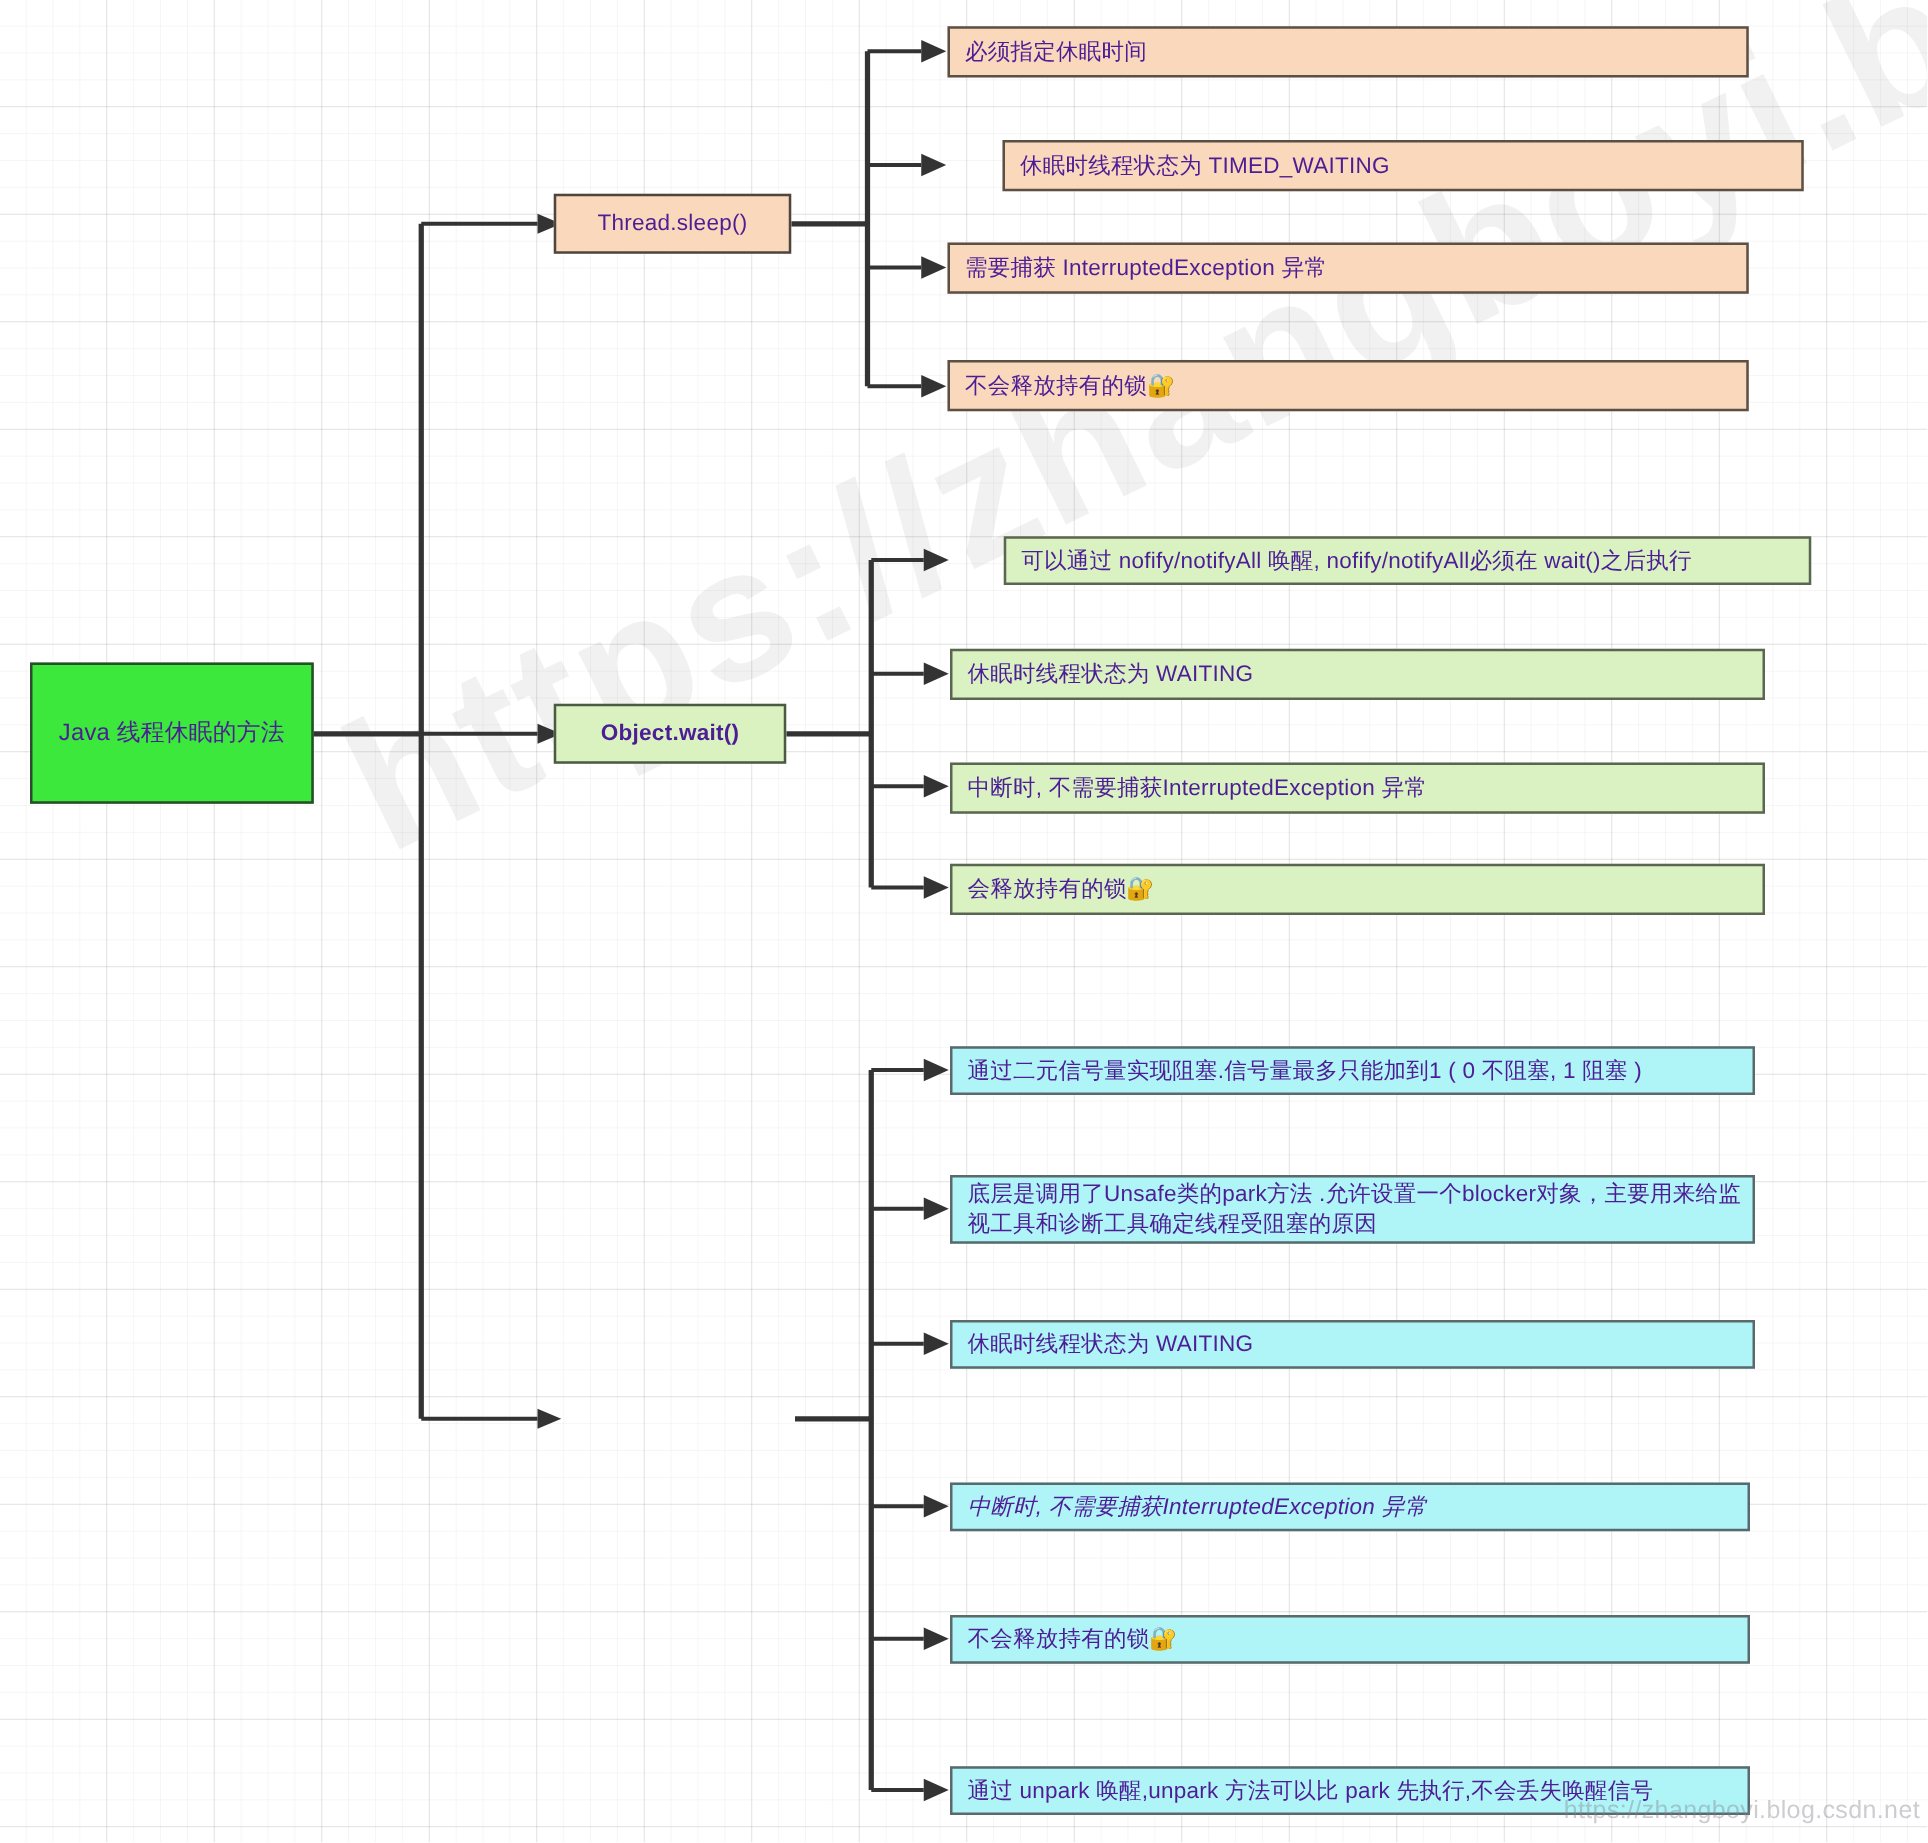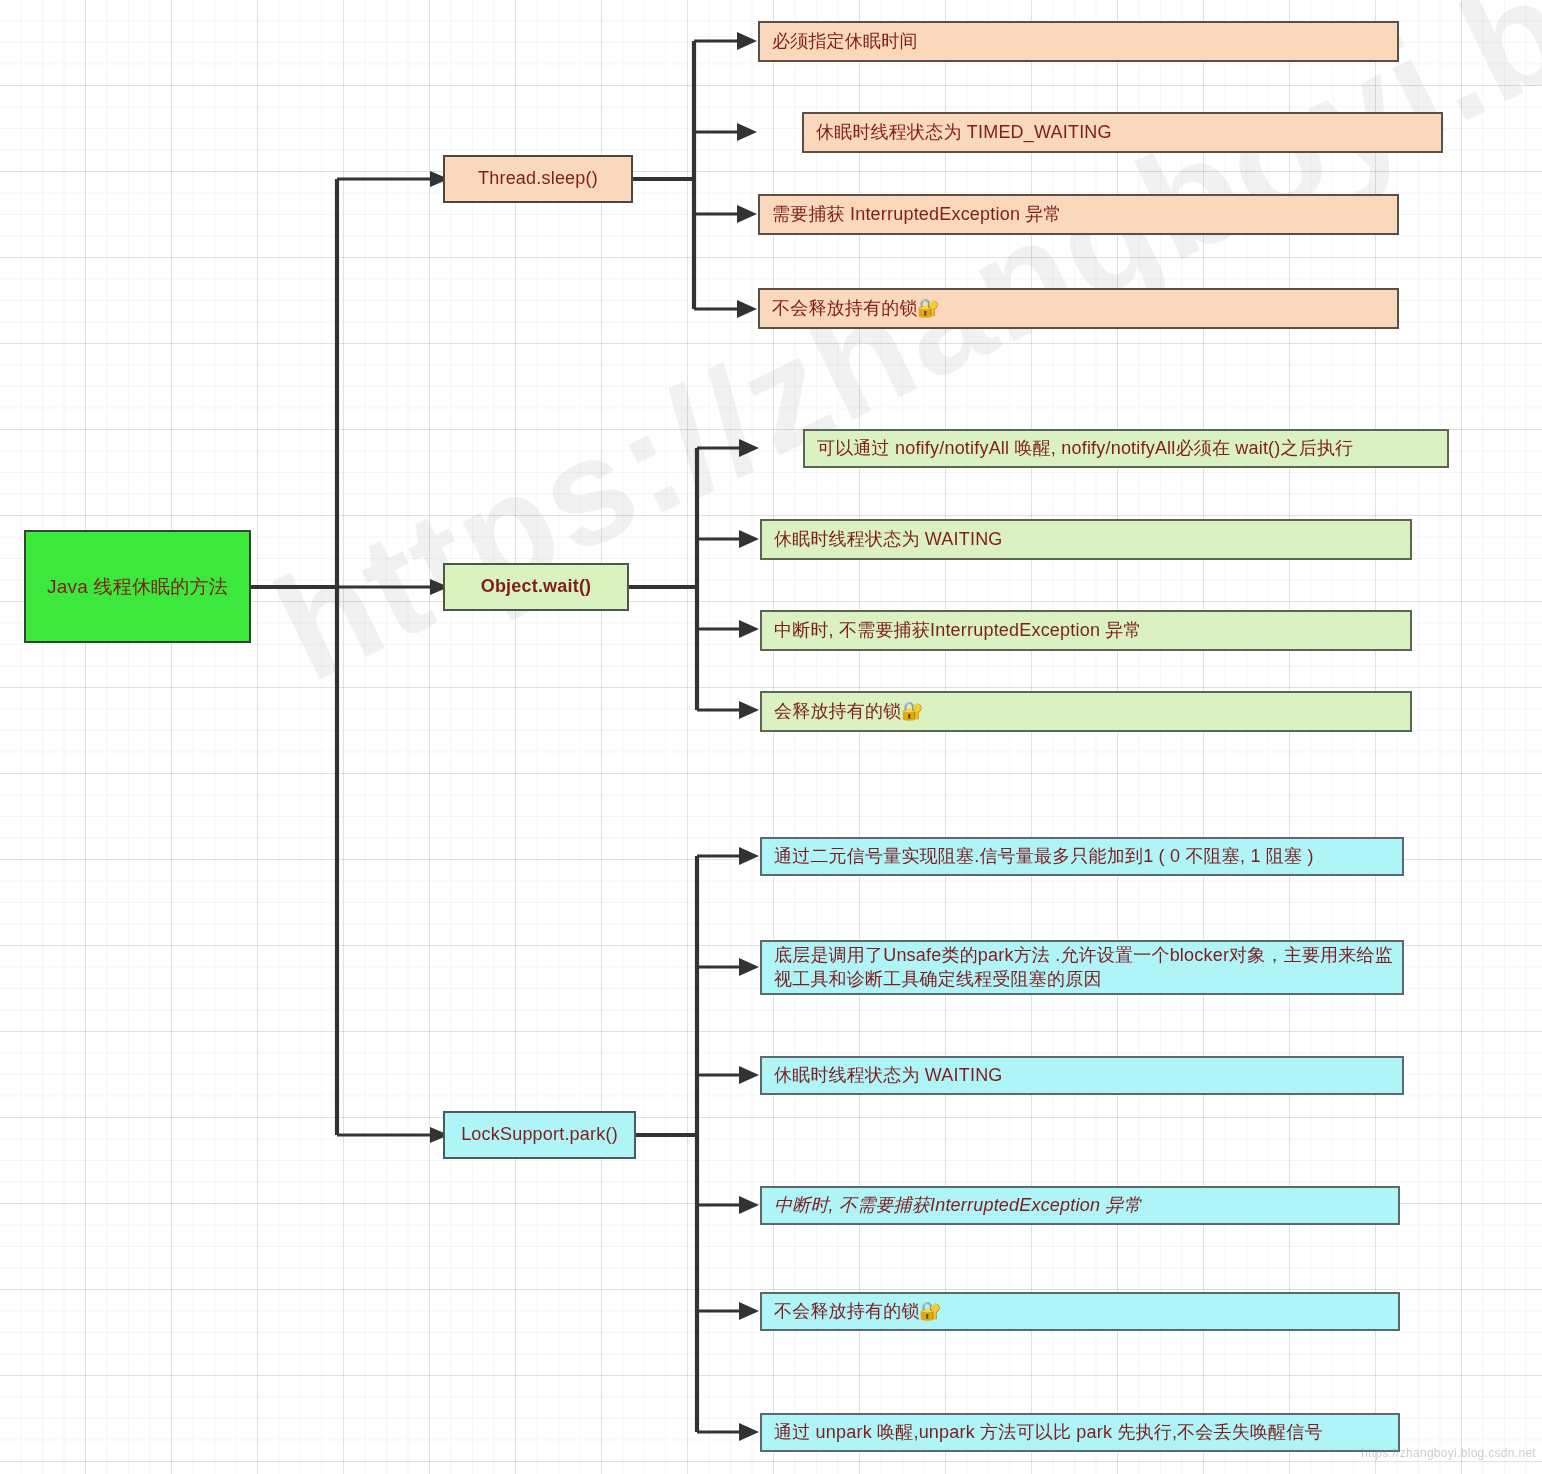--- a/index.html
+++ b/index.html
@@ -42,21 +42,21 @@
     transform-origin: 0 0;
     white-space: nowrap;
     letter-spacing: 2px;
     pointer-events: none;
     user-select: none;
   }
   .wm-small {
     position: absolute;
     right: 6px;
     bottom: 14px;
-    font-size: 12px;
+    font-size: 20px;
     color: rgba(130,130,140,0.40);
     letter-spacing: 0.3px;
     pointer-events: none;
     user-select: none;
   }
 
   
   #links {
     position: absolute;
     left: 0; top: 0;
@@ -69,21 +69,21 @@
   #links polygon { fill: #333333; }
 
   
   .node {
     position: absolute;
     box-sizing: border-box;
     border: 2px solid #4a4a4a;
     display: flex;
     align-items: center;
     font-size: 18px;
-    color: #7f1d1d;
+    color: #4c1d95;
     line-height: 1.32;
     letter-spacing: 0.2px;
   }
   .node.center { justify-content: center; }
   .node.left { justify-content: flex-start; padding-left: 12px; padding-right: 8px; }
 
   .root {
     background: #3BE83B;
     border-color: #2e4a2e;
     font-size: 19px;
@@ -186,23 +186,20 @@
   <div class="node left leaf-green" style="left:760px; top:519px; width:652px; height:41px;">
     <span>休眠时线程状态为 WAITING</span>
   </div>
   <div class="node left leaf-green" style="left:760px; top:610px; width:652px; height:41px;">
     <span>中断时, 不需要捕获InterruptedException 异常</span>
   </div>
   <div class="node left leaf-green" style="left:760px; top:691px; width:652px; height:41px;">
     <span>会释放持有的锁🔐</span>
   </div>
 
-  <div class="node center m-cyan" style="left:443px; top:1111px; width:193px; height:48px;">
-    <span>LockSupport.park()</span>
-  </div>
 
   <div class="node left leaf-cyan" style="left:760px; top:837px; width:644px; height:39px;">
     <span>通过二元信号量实现阻塞.信号量最多只能加到1     (    0 不阻塞, 1 阻塞    )</span>
   </div>
   <div class="node left leaf-cyan" style="left:760px; top:940px; width:644px; height:55px;">
     <span>底层是调用了Unsafe类的park方法 .允许设置一个blocker对象，主要用来给监视工具和诊断工具确定线程受阻塞的原因</span>
   </div>
   <div class="node left leaf-cyan" style="left:760px; top:1056px; width:644px; height:39px;">
     <span>休眠时线程状态为 WAITING</span>
   </div>

